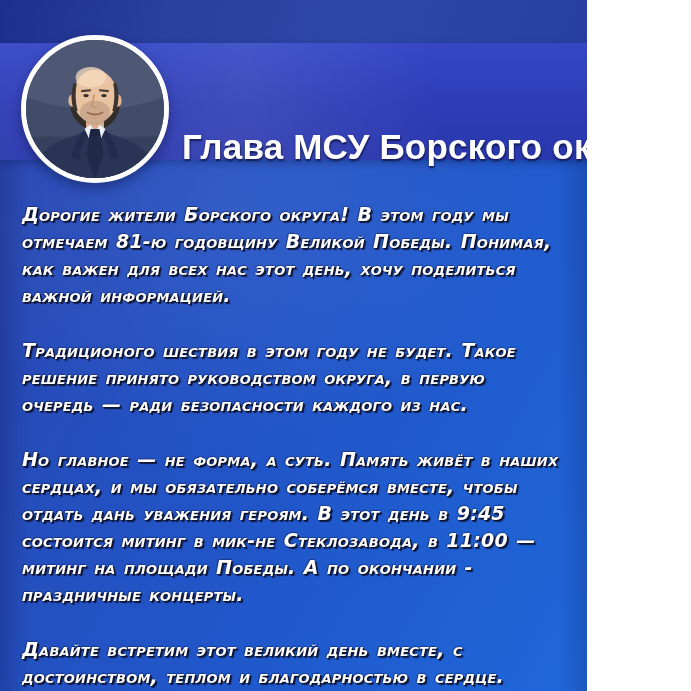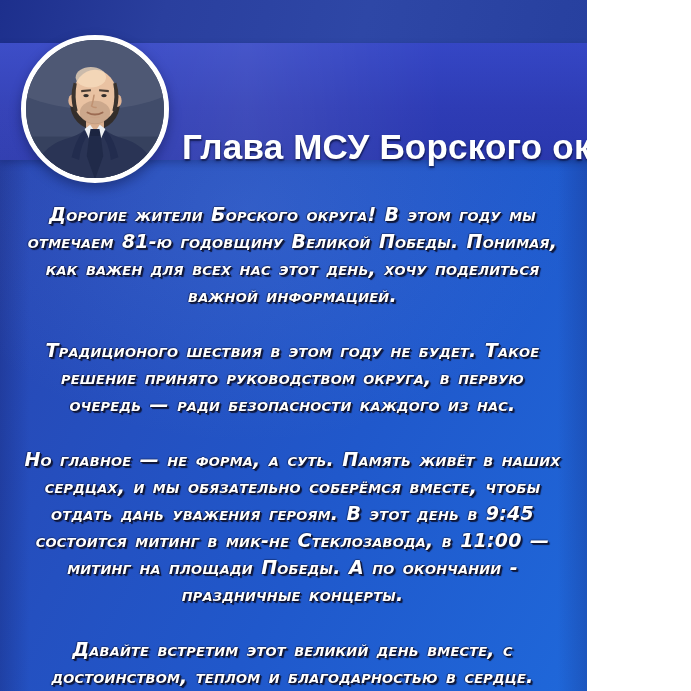--- a/index.html
+++ b/index.html
@@ -66,21 +66,20 @@
     font-variant-caps: small-caps;
     font-size: 19px;
     line-height: 27px;
     letter-spacing: 0.2px;
     word-spacing: 1.5px;
     text-shadow:
       1px 1px 0 #0e1535,
       2px 2px 1px rgba(10, 14, 40, 0.85),
       -1px 0 1px rgba(10, 14, 40, 0.45),
       0 -1px 1px rgba(10, 14, 40, 0.35);
-    text-align: center;
   }
 </style>
 </head>
 <body>
 
 <div class="poster">
 
   <div class="top-strip"></div>
 
   <header class="band">

